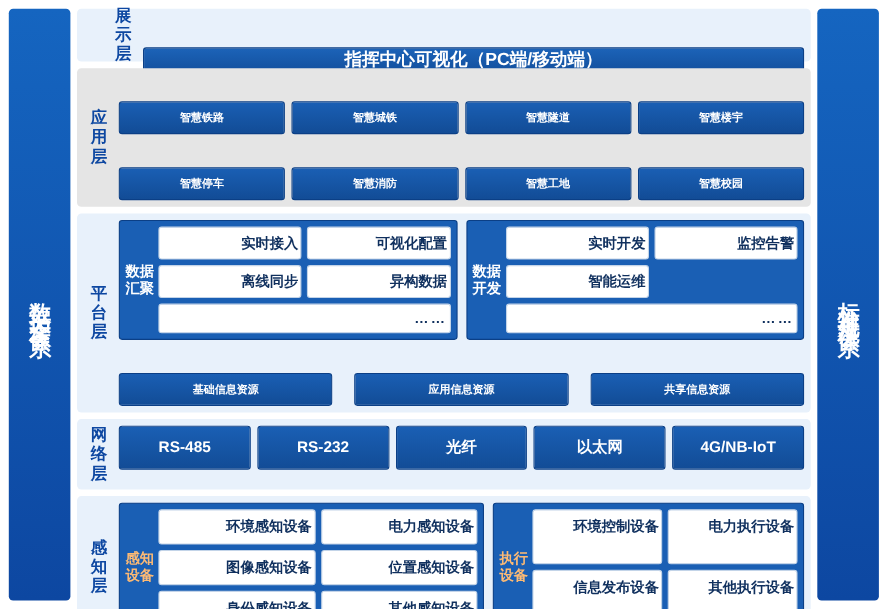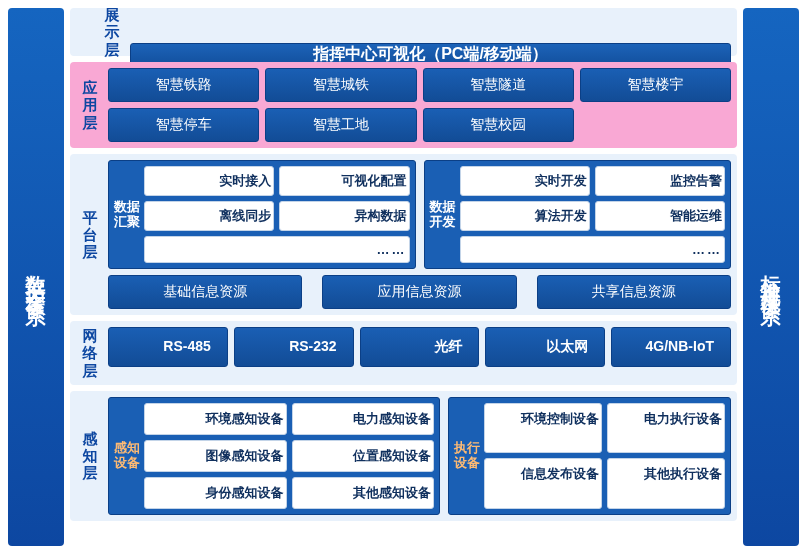--- a/index.html
+++ b/index.html
@@ -90,37 +90,38 @@
     color: #ffffff;
     font-size: 16px;
     font-weight: bold;
     display: flex;
     align-items: center;
     justify-content: center;
     margin-top: 29px;
   }
   
   .app-layer {
-    background: #f9a8d4;
+    background: #e5e5e5;
   }
   .app-grid {
     display: grid;
     grid-template-columns: repeat(4, 1fr);
     gap: 6px;
   }
   .blue-btn {
     background: linear-gradient(180deg, #1a5fb4 0%, #124c96 100%);
     border: 1px solid #0b3f86;
     border-radius: 3px;
     color: #ffffff;
-    font-size: 14px;
-    font-weight: normal;
+    font-size: 10px;
+    font-weight: bold;
     text-align: center;
     padding: 7px 2px;
     white-space: nowrap;
+    margin-top: 24px;
   }
   
   .platform-layer {
     background: #e8f1fb;
   }
   .platform-top {
     display: flex;
     gap: 8px;
   }
   .plat-group {
@@ -184,21 +185,21 @@
     grid-template-columns: repeat(5, 1fr);
     gap: 6px;
   }
   .net-btn {
     background: linear-gradient(180deg, #1a5fb4 0%, #124c96 100%);
     border: 1px solid #0b3f86;
     border-radius: 3px;
     color: #ffffff;
     font-size: 14px;
     font-weight: bold;
-    text-align: right;
+    text-align: center;
     padding: 10px 16px;
     white-space: nowrap;
   }
   
   .perception-layer {
     background: #e8f1fb;
   }
   .perc-wrap {
     display: flex;
     gap: 8px;
@@ -258,20 +259,21 @@
 
     <div class="layer app-layer">
       <div class="layer-label">应用层</div>
       <div class="layer-body">
         <div class="app-grid">
           <div class="blue-btn">智慧铁路</div>
           <div class="blue-btn">智慧城铁</div>
           <div class="blue-btn">智慧隧道</div>
           <div class="blue-btn">智慧楼宇</div>
           <div class="blue-btn">智慧停车</div>
+          <div class="blue-btn">智慧消防</div>
           <div class="blue-btn">智慧工地</div>
           <div class="blue-btn">智慧校园</div>
         </div>
       </div>
     </div>
 
     <div class="layer platform-layer">
       <div class="layer-label">平台层</div>
       <div class="layer-body">
         <div class="platform-top">
@@ -285,21 +287,20 @@
               <div class="white-btn">异构数据</div>
               <div class="white-btn wide">……</div>
             </div>
           </div>
 
           <div class="plat-group">
             <div class="plat-group-label">数据开发</div>
             <div class="plat-items">
               <div class="white-btn">实时开发</div>
               <div class="white-btn">监控告警</div>
-              <div class="white-btn">算法开发</div>
               <div class="white-btn">智能运维</div>
               <div class="white-btn wide">……</div>
             </div>
           </div>
 
         </div>
 
         <div class="platform-bottom">
           <div class="blue-btn">基础信息资源</div>
           <div class="blue-btn">应用信息资源</div>

